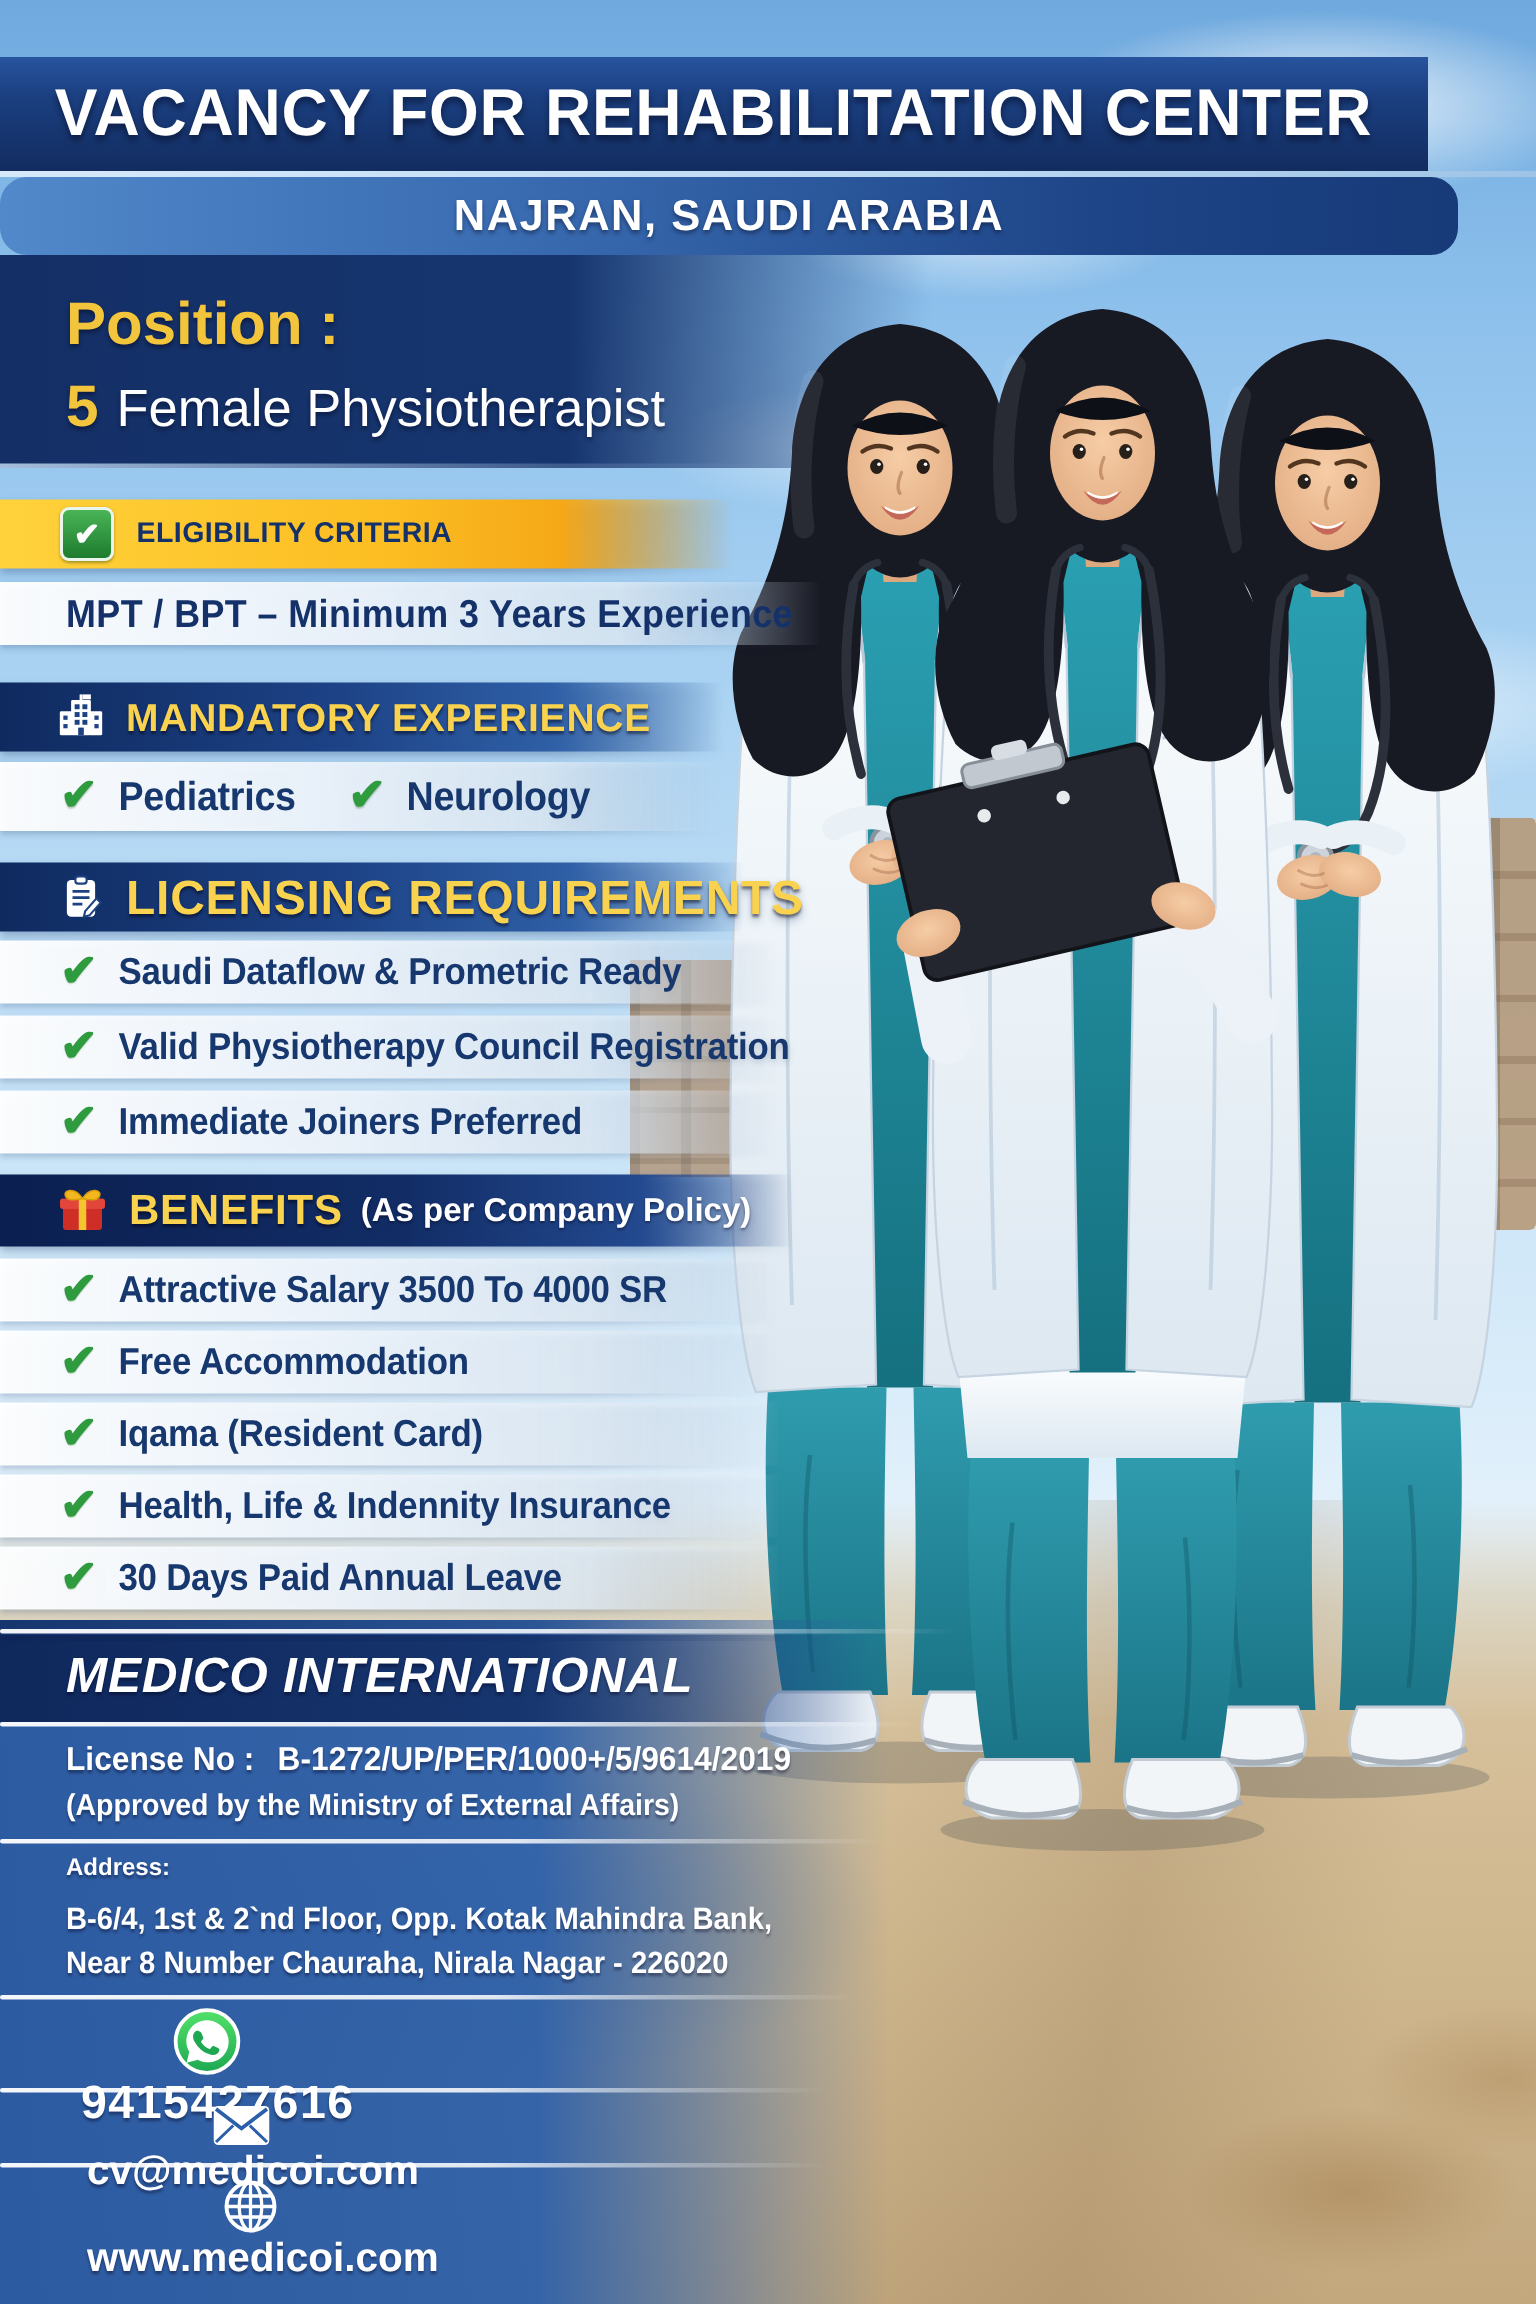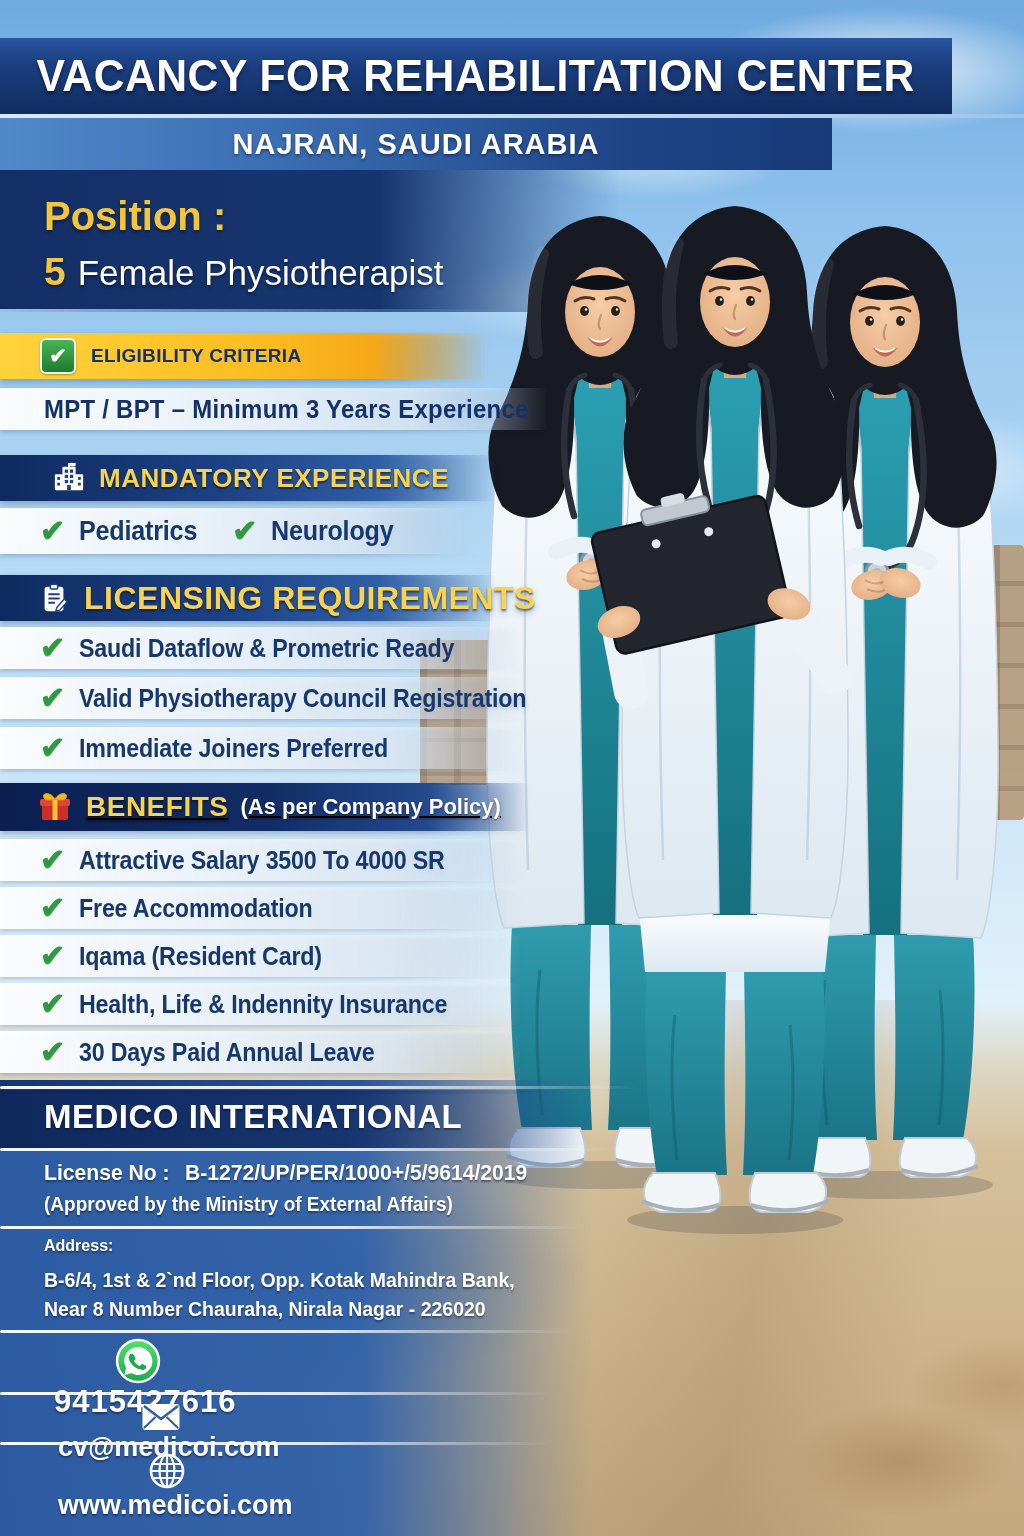--- a/index.html
+++ b/index.html
@@ -38,44 +38,44 @@
   .photo{position:absolute;left:430px;top:185px;width:594px;height:1060px;z-index:2;}
 
   
   .band-title{position:absolute;left:0;top:38px;width:952px;height:76px;z-index:3;
     background:linear-gradient(180deg,#27549e 0%,#1b3f80 35%,#122c5f 100%);
     display:flex;align-items:center;justify-content:center;}
   .band-title .t{color:#fff;font-weight:bold;font-size:44px;letter-spacing:.5px;white-space:nowrap;
     transform:scaleX(.97);text-shadow:0 3px 4px rgba(0,0,20,.45);}
   .divider1{position:absolute;left:0;top:114px;width:1024px;height:4px;z-index:3;
     background:linear-gradient(90deg,#d6e9fa 0%,#bcd9f2 60%,#9fc4e6 100%);}
-  .band-najran{position:absolute;left:0;top:118px;width:832px;height:52px;z-index:3;
+  .band-najran{position:absolute;left:0;top:118px;width:972px;height:52px;z-index:3;
     background:linear-gradient(90deg,#5189ca 0%,#3a6cb2 35%,#1e4588 75%,#173a78 100%);
-    display:flex;align-items:center;justify-content:center;}
+    display:flex;align-items:center;justify-content:center;border-radius:18px;}
   .band-najran .t{color:#fff;font-weight:bold;font-size:29px;letter-spacing:1px;
     text-shadow:0 2px 3px rgba(0,0,20,.4);}
 
   
   .pos-panel{position:absolute;left:0;top:170px;width:690px;height:142px;z-index:1;
     background:linear-gradient(90deg,#142f66 0%,#16356f 55%,rgba(22,53,111,0) 90%);}
   .pos-divider{position:absolute;left:0;top:309px;width:560px;height:3px;z-index:1;
     background:linear-gradient(90deg,rgba(190,215,240,.85),rgba(190,215,240,0) 92%);}
   .pos-label{position:absolute;left:44px;top:194px;z-index:3;color:#f3c53d;font-weight:bold;
     font-size:40px;text-shadow:0 2px 3px rgba(0,0,20,.45);}
   .pos-line2{position:absolute;left:44px;top:250px;z-index:3;display:flex;align-items:baseline;
     text-shadow:0 2px 3px rgba(0,0,20,.45);}
   .pos-count{color:#f3c53d;font-weight:bold;font-size:39px;margin-right:12px;}
   .pos-role{color:#fff;font-weight:normal;font-size:35px;white-space:nowrap;}
 
   
   .band{position:absolute;left:0;display:flex;align-items:center;z-index:3;
     filter:drop-shadow(0 3px 3px rgba(20,50,100,.3));}
   .band-gold{background:linear-gradient(90deg,#ffd23b 0%,#fcbd22 50%,#f5a817 72%,rgba(245,168,23,0) 94%);}
   .band-blue{background:linear-gradient(90deg,#0f2a5f 0%,#1c4184 42%,#2f5fa6 72%,rgba(47,95,166,0) 94%);}
-  .band-dark{background:linear-gradient(90deg,#0b1f50 0%,#122d66 48%,#23498f 76%,rgba(35,73,143,0) 94%);text-decoration:underline;}
+  .band-dark{background:linear-gradient(90deg,#0b1f50 0%,#122d66 48%,#23498f 76%,rgba(35,73,143,0) 94%);}
   .strip{position:absolute;left:0;display:flex;align-items:center;z-index:3;
     background:linear-gradient(90deg,rgba(253,254,255,.97) 0%,rgba(236,243,250,.95) 42%,rgba(228,238,247,.8) 70%,rgba(228,238,247,0) 93%);
     filter:drop-shadow(0 2px 2px rgba(20,50,100,.25));}
   .h-gold{color:#f9d34f;font-weight:bold;letter-spacing:.5px;white-space:nowrap;
     text-shadow:0 2px 2px rgba(0,0,20,.5);}
   .h-navy{color:#143169;font-weight:bold;letter-spacing:.3px;white-space:nowrap;}
   .tick{color:#2e9c3e;font-weight:bold;font-size:30px;margin-right:14px;line-height:1;
     text-shadow:0 1px 1px rgba(0,60,0,.25);}
   .row-text{color:#17386e;font-weight:bold;font-size:25px;transform:scaleX(.93);
     transform-origin:left center;letter-spacing:-.2px;white-space:nowrap;}
@@ -90,21 +90,21 @@
   
   .bottom-panel{position:absolute;left:0;top:1080px;width:690px;height:456px;z-index:3;
     background:linear-gradient(90deg,rgba(40,88,162,.97) 0%,rgba(45,96,170,.95) 52%,rgba(45,96,170,0) 86%);}
   .bp-darktop{position:absolute;left:0;top:1080px;width:690px;height:14px;z-index:3;
     background:linear-gradient(90deg,rgba(16,44,98,.8),rgba(16,44,98,0) 82%);}
   .medico-band{position:absolute;left:0;top:1090px;width:690px;height:58px;z-index:3;
     background:linear-gradient(90deg,rgba(13,36,86,.92) 0%,rgba(17,44,100,.85) 50%,rgba(17,44,100,0) 84%);}
   .wline{position:absolute;height:3px;z-index:4;border-radius:2px;
     background:linear-gradient(90deg,rgba(255,255,255,.95) 0%,rgba(255,255,255,.85) 55%,rgba(255,255,255,0) 95%);}
   .btxt{position:absolute;z-index:4;color:#fff;text-shadow:0 2px 2px rgba(0,0,30,.4);white-space:nowrap;}
-  .medico-name{left:44px;top:1098px;font-size:33px;font-weight:bold;letter-spacing:.5px;}
+  .medico-name{left:44px;top:1098px;font-size:33px;font-weight:bold;letter-spacing:.5px;font-style:italic;}
   .license-line{left:44px;top:1160px;font-size:22px;font-weight:bold;transform:scaleX(.96);transform-origin:left top;}
   .approved-line{left:44px;top:1193px;font-size:20px;font-weight:bold;transform:scaleX(.95);transform-origin:left top;}
   .addr-label{left:44px;top:1237px;font-size:16px;font-weight:bold;text-align:right;}
   .addr-line1{left:44px;top:1268px;font-size:20.5px;font-weight:bold;transform:scaleX(.95);transform-origin:left top;}
   .addr-line2{left:44px;top:1297px;font-size:20.5px;font-weight:bold;transform:scaleX(.95);transform-origin:left top;}
   .contact-row{position:absolute;z-index:4;display:flex;align-items:center;flex-direction:column;}
   .contact-text{color:#fff;font-weight:bold;text-shadow:0 2px 2px rgba(0,0,30,.4);white-space:nowrap;}
 </style>
 </head>
 <body>
@@ -241,21 +241,21 @@
   <div class="band band-gold" style="top:333px;width:480px;height:46px;padding-left:40px;">
     <span class="check-sq">
         <span>✔</span>
       </span>
     <span class="h-navy" style="font-size:19px;margin-left:15px;">ELIGIBILITY CRITERIA</span>
   </div>
   <div class="strip" style="top:388px;width:545px;height:42px;padding-left:44px;">
     <span class="h-navy" style="font-size:26px;transform:scaleX(.92);transform-origin:left center;">MPT / BPT – Minimum 3 Years Experience</span>
   </div>
 
-  <div class="band band-blue" style="top:455px;width:475px;height:46px;padding-left:53px;">
+  <div class="band band-blue" style="top:455px;width:475px;height:46px;padding-left:38px;">
     <span class="band-ico">
       <svg width="32" height="32" viewBox="0 0 34 34">
         <rect x="2" y="13" width="9" height="17" rx="1" fill="#fff"></rect>
         <rect x="23" y="13" width="9" height="17" rx="1" fill="#fff"></rect>
         <rect x="10" y="5" width="14" height="25" rx="1" fill="#fff"></rect>
         <rect x="16" y="1" width="2" height="5" fill="#fff"></rect>
           <rect x="18" y="1" width="6" height="3.5" fill="#fff"></rect>
         <g fill="#1d4284">
           <rect x="12.5" y="8" width="3.5" height="3.5"></rect>
             <rect x="18" y="8" width="3.5" height="3.5"></rect>

